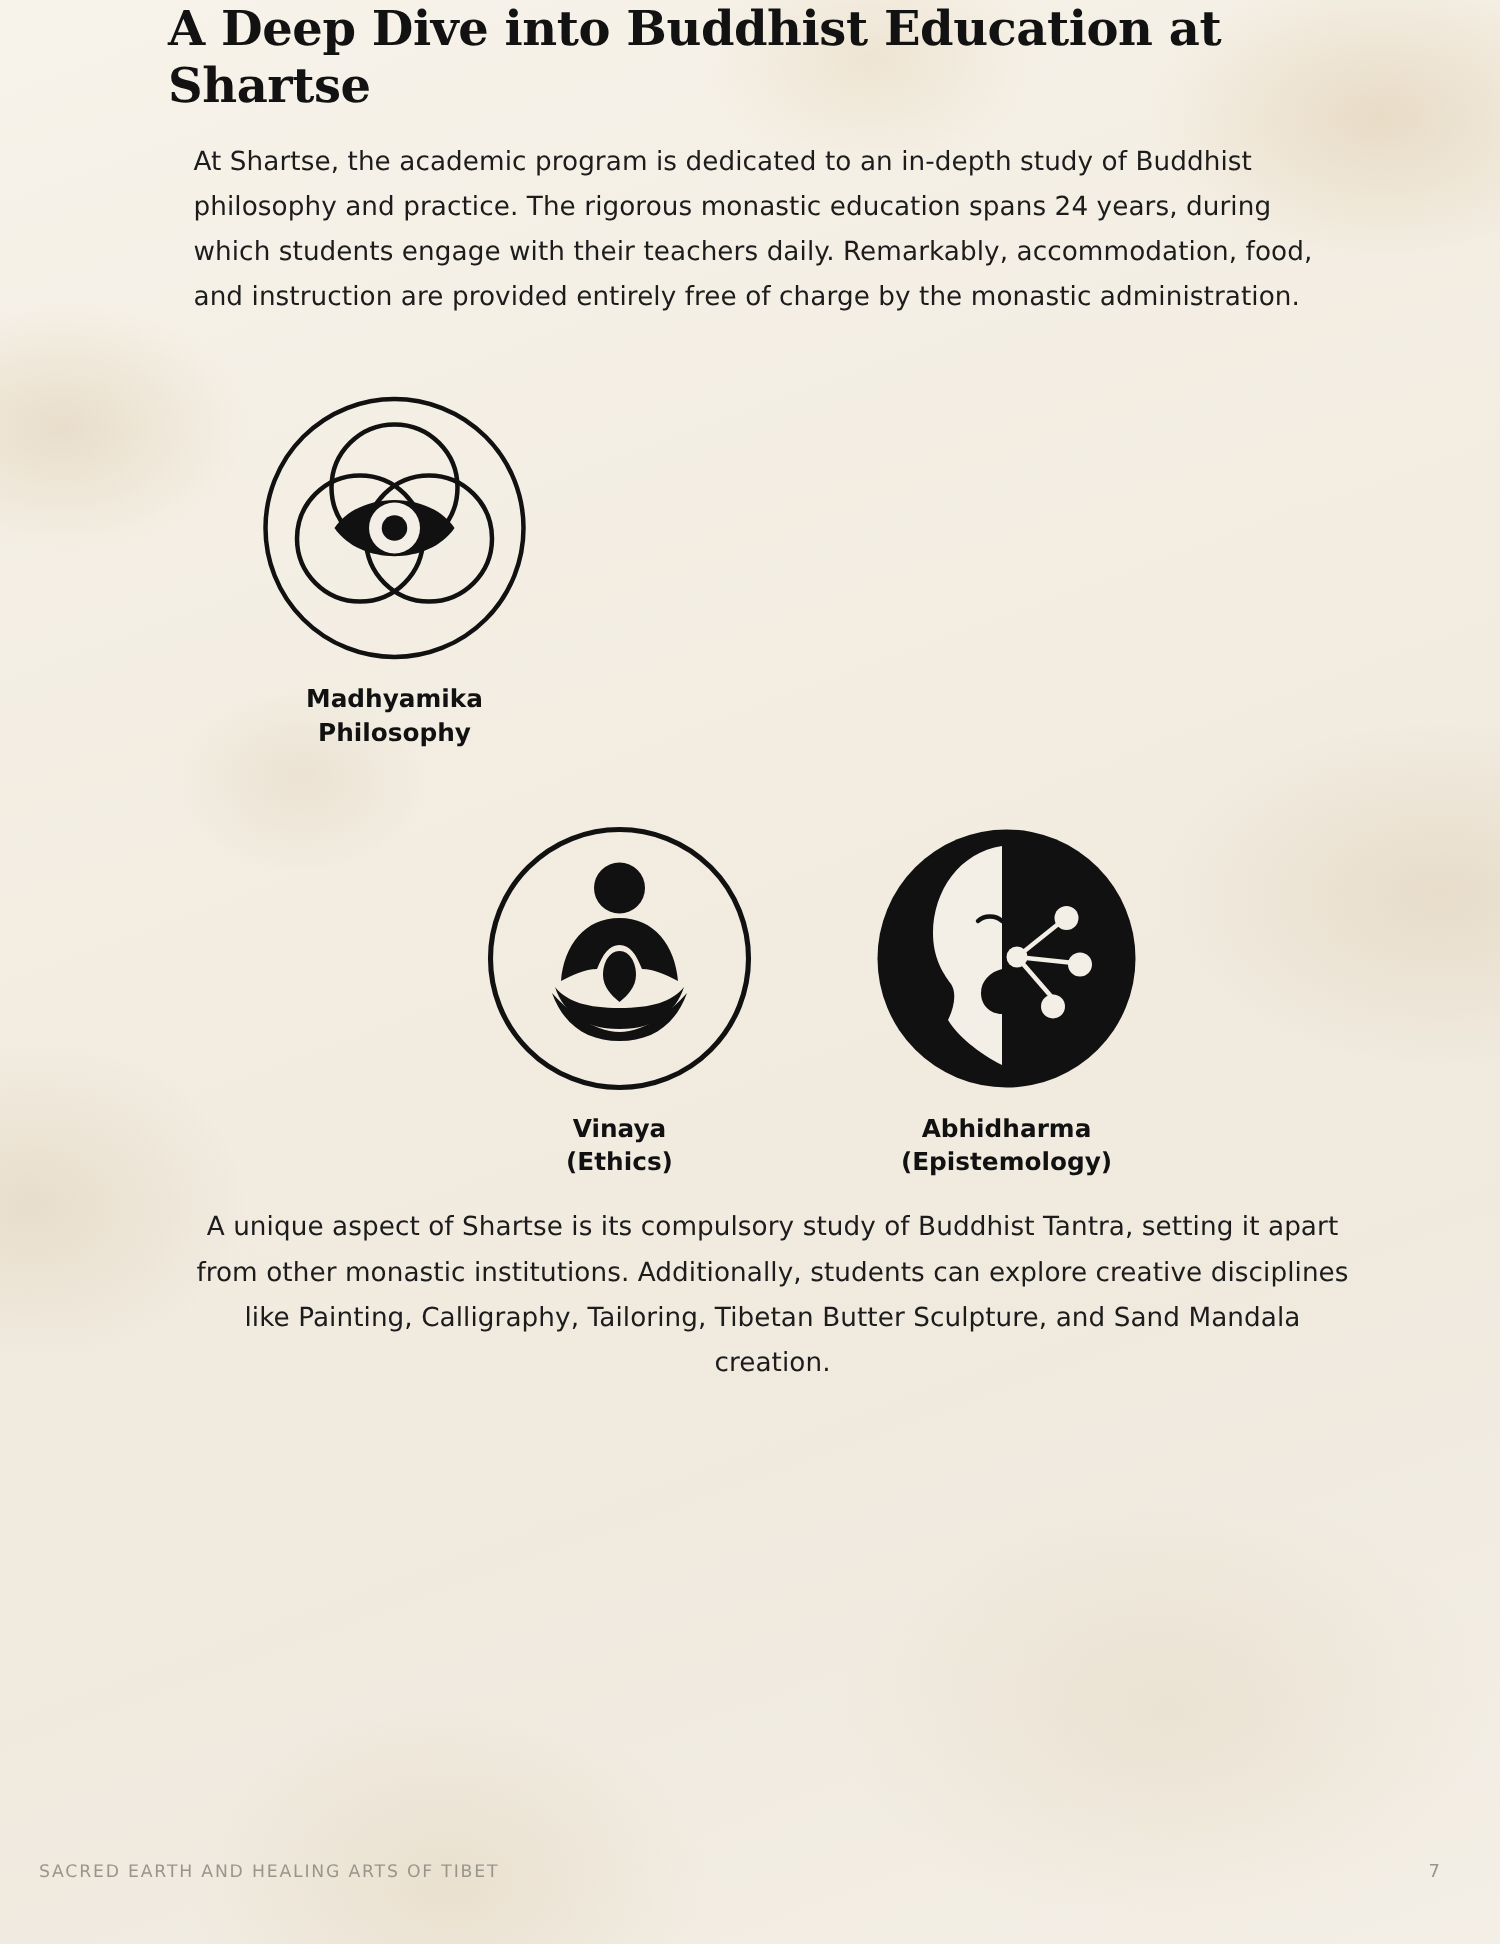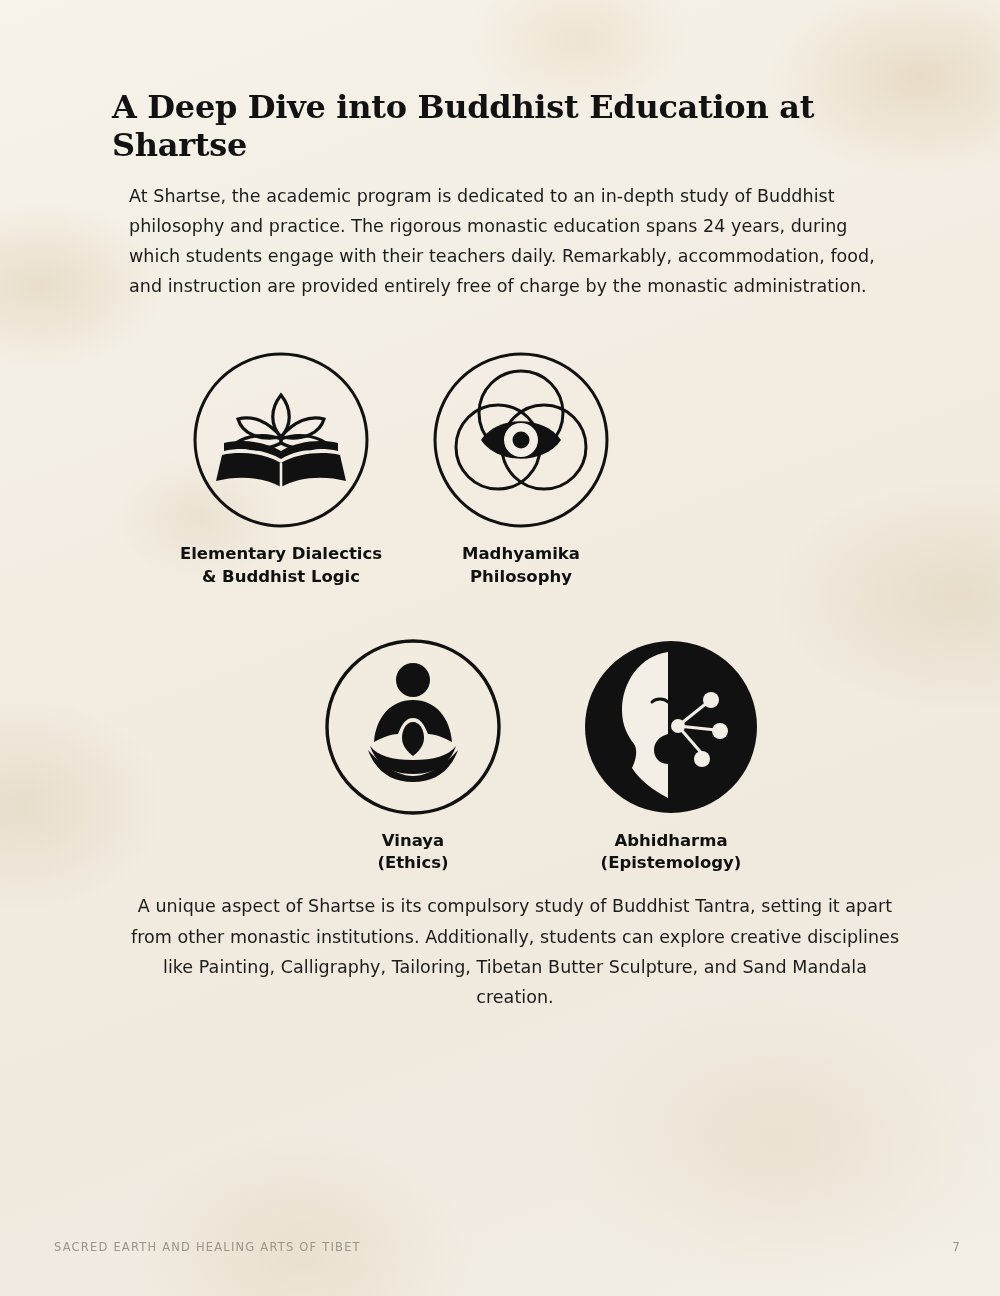--- a/index.html
+++ b/index.html
@@ -42,21 +42,20 @@
     left: 112px;
     top: 0;
     width: 776px;
   }
   h1.title {
     font-family: "DejaVu Serif", serif;
     font-weight: bold;
     font-size: 32px;
     letter-spacing: -0.3px;
     margin: 0;
-    padding-top: 88px;
     color: #121212;
   }
   p.para {
     font-size: 17.5px;
     line-height: 1.72;
     color: #1c1c1c;
     margin: 17px;
     letter-spacing: 0.05px;
   }
   .para-1 { margin-top: 42px; width: 760px; }
@@ -99,21 +98,21 @@
     line-height: 1.35;
     color: #111;
     white-space: pre-line;
   }
   .closing {
     margin-top: 58px;
     text-align: center;
   }
   .footer {
     position: absolute;
-    left: 54px;
+    left: 26px;
     right: 40px;
     bottom: 42px;
     display: flex;
     justify-content: space-between;
     align-items: center;
     font-size: 11.5px;
     letter-spacing: 1.2px;
     color: #9a958c;
   }
   .footer .page-num {
@@ -129,43 +128,20 @@
 
   <div class="content">
 
     <h1 class="title">A Deep Dive into Buddhist Education at Shartse</h1>
 
     <p class="para para-1">At Shartse, the academic program is dedicated to an in-depth study of Buddhist philosophy and practice. The rigorous monastic education spans 24 years, during which students engage with their teachers daily. Remarkably, accommodation, food, and instruction are provided entirely free of charge by the monastic administration.</p>
 
 
     <div class="icon-grid-row row-one">
 
-      <div class="icon-cell">
-        <div class="icon-circle">
-          <svg width="178" height="178" viewBox="0 0 178 178">
-            <circle cx="89" cy="89" r="86" fill="none" stroke="#111" stroke-width="3"></circle>
-
-            <g fill="none" stroke="#111" stroke-width="3.2" stroke-linecap="round">
-              <path d="M89 44 C78 58 78 74 89 86 C100 74 100 58 89 44 Z"></path>
-              <path d="M89 86 C76 70 60 64 46 68 C50 82 66 90 89 86 Z"></path>
-              <path d="M89 86 C102 70 118 64 132 68 C128 82 112 90 89 86 Z"></path>
-              <path d="M89 88 C74 82 56 84 44 92 C56 100 74 100 89 92 Z"></path>
-              <path d="M89 88 C104 82 122 84 134 92 C122 100 104 100 89 92 Z"></path>
-            </g>
-
-            <g fill="#111">
-              <path d="M89 100 C72 90 50 88 32 92 L32 100 C50 96 72 98 89 108 C106 98 128 96 146 100 L146 92 C128 88 106 90 89 100 Z"></path>
-              <path d="M30 104 C48 100 72 102 89 112 C106 102 130 100 148 104 L154 130 C132 124 106 126 89 136 C72 126 46 124 24 130 Z"></path>
-            </g>
-            <path d="M89 112 L89 136" stroke="#f3efe7" stroke-width="2.6" fill="none"></path>
-          </svg>
-        </div>
-        <div class="icon-label">Elementary Dialectics
-&amp; Buddhist Logic</div>
-      </div>
 
       <div class="icon-cell narrow">
         <div class="icon-circle">
           <svg width="178" height="178" viewBox="0 0 178 178">
             <circle cx="89" cy="89" r="86" fill="none" stroke="#111" stroke-width="3"></circle>
             <circle cx="89" cy="62" r="42" fill="none" stroke="#111" stroke-width="3"></circle>
             <circle cx="66" cy="96" r="42" fill="none" stroke="#111" stroke-width="3"></circle>
             <circle cx="112" cy="96" r="42" fill="none" stroke="#111" stroke-width="3"></circle>
 
             <path d="M49 89 C66 64 112 64 129 89 C112 114 66 114 49 89 Z" fill="#111"></path>

